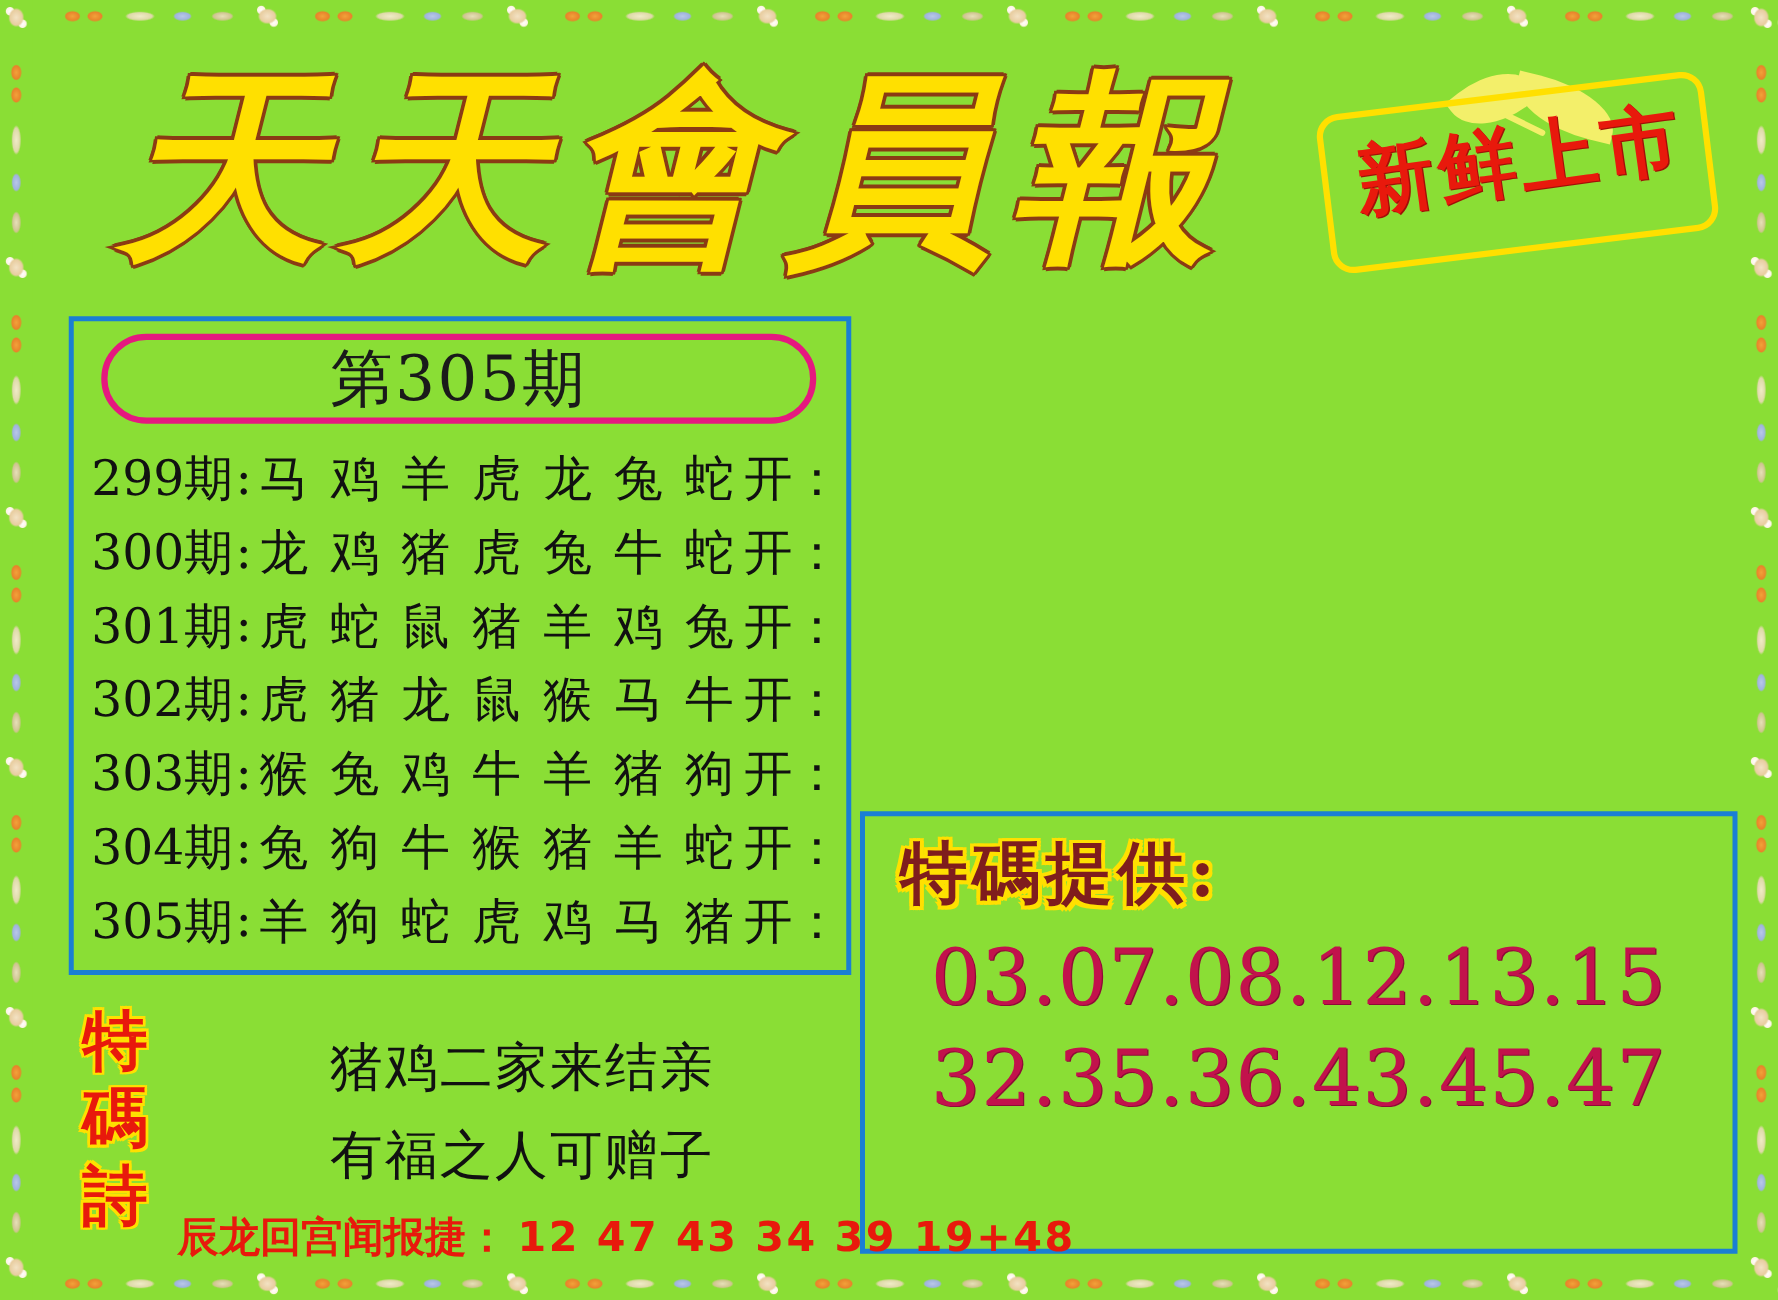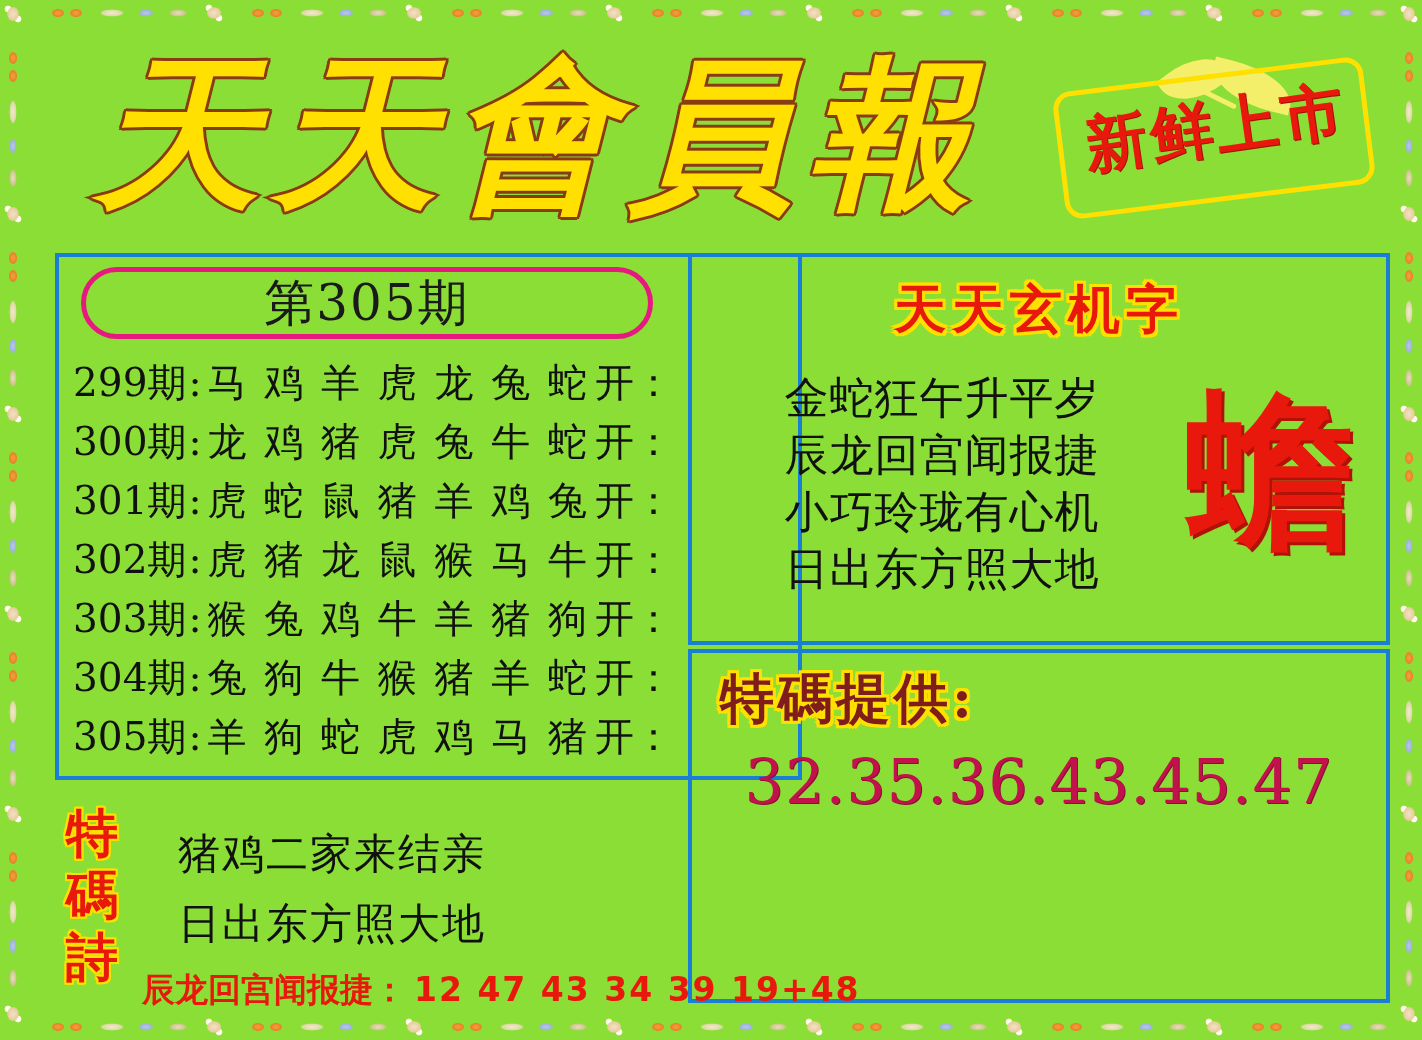--- a/index.html
+++ b/index.html
@@ -128,21 +128,21 @@
     transform: rotate(26deg); border-radius: 3px;
   }
 
   
   .panel {
     position: absolute;
     border: 4px solid #1a7fd4;
     box-sizing: border-box;
     z-index: 2;
   }
-  #left-panel   { left: 55px;  top: 253px; width: 747px; height: 527px; }
+  #left-panel   { left: 55px;  top: 253px; width: 626px; height: 527px; }
   #right-top-panel    { left: 688px; top: 253px; width: 702px; height: 392px; }
   #right-bottom-panel { left: 688px; top: 649px; width: 702px; height: 354px; }
 
   
   #issue-badge {
     position: absolute;
     left: 22px; top: 10px;
     width: 572px; height: 72px;
     border: 5px solid #e5197f;
     border-radius: 40px;
@@ -206,20 +206,21 @@
       2px 0 0 #ffe000, -2px 0 0 #ffe000,
       0 2px 0 #ffe000, 0 -2px 0 #ffe000,
       2px 2px 0 #ffe000, -2px 2px 0 #ffe000,
       2px -2px 0 #ffe000, -2px -2px 0 #ffe000;
   }
   #verse-title span { display: block; }
   .verse-line {
     position: absolute;
     left: 140px;
     width: 480px;
+    text-align: center;
     font-family: "DejaVu Serif", "Liberation Serif", serif;
     font-size: 42px;
     color: #111111;
     letter-spacing: 2px;
     white-space: nowrap;
   }
   #verse-line-1 { top: 34px; }
   #verse-line-2 { top: 104px; }
   #last-result {
     position: absolute;
@@ -438,37 +439,28 @@
     </div>
   </div>
 
   <div id="verse-block">
     <div id="verse-title">
       <span>特</span>
       <span>碼</span>
       <span>詩</span>
     </div>
     <div class="verse-line" id="verse-line-1">猪鸡二家来结亲</div>
-    <div class="verse-line" id="verse-line-2">日出东方照大地</div>
+    <div class="verse-line" id="verse-line-2">有福之人可赠子</div>
     <div id="last-result">
       <span>辰龙回宫闻报捷：</span><span class="nums">12  47  43  34  39  19+48</span>
     </div>
   </div>
 
-  <div class="panel" id="right-top-panel">
-    <div id="mystic-heading">天天玄机字</div>
-    <div id="mystic-verse">
-      <div class="mline">金蛇狂午升平岁</div>
-      <div class="mline">辰龙回宫闻报捷</div>
-      <div class="mline">小巧玲珑有心机</div>
-      <div class="mline">日出东方照大地</div>
-    </div>
-    <div id="mystic-char">蟾</div>
-  </div>
 
   <div class="panel" id="right-bottom-panel">
     <div id="special-heading">特碼提供:</div>
     <div id="special-numbers">
+      <div class="num-row">03.07.08.12.13.15</div>
       <div class="num-row">32.35.36.43.45.47</div>
     </div>
   </div>
 
 </div>
 
 </body></html>

